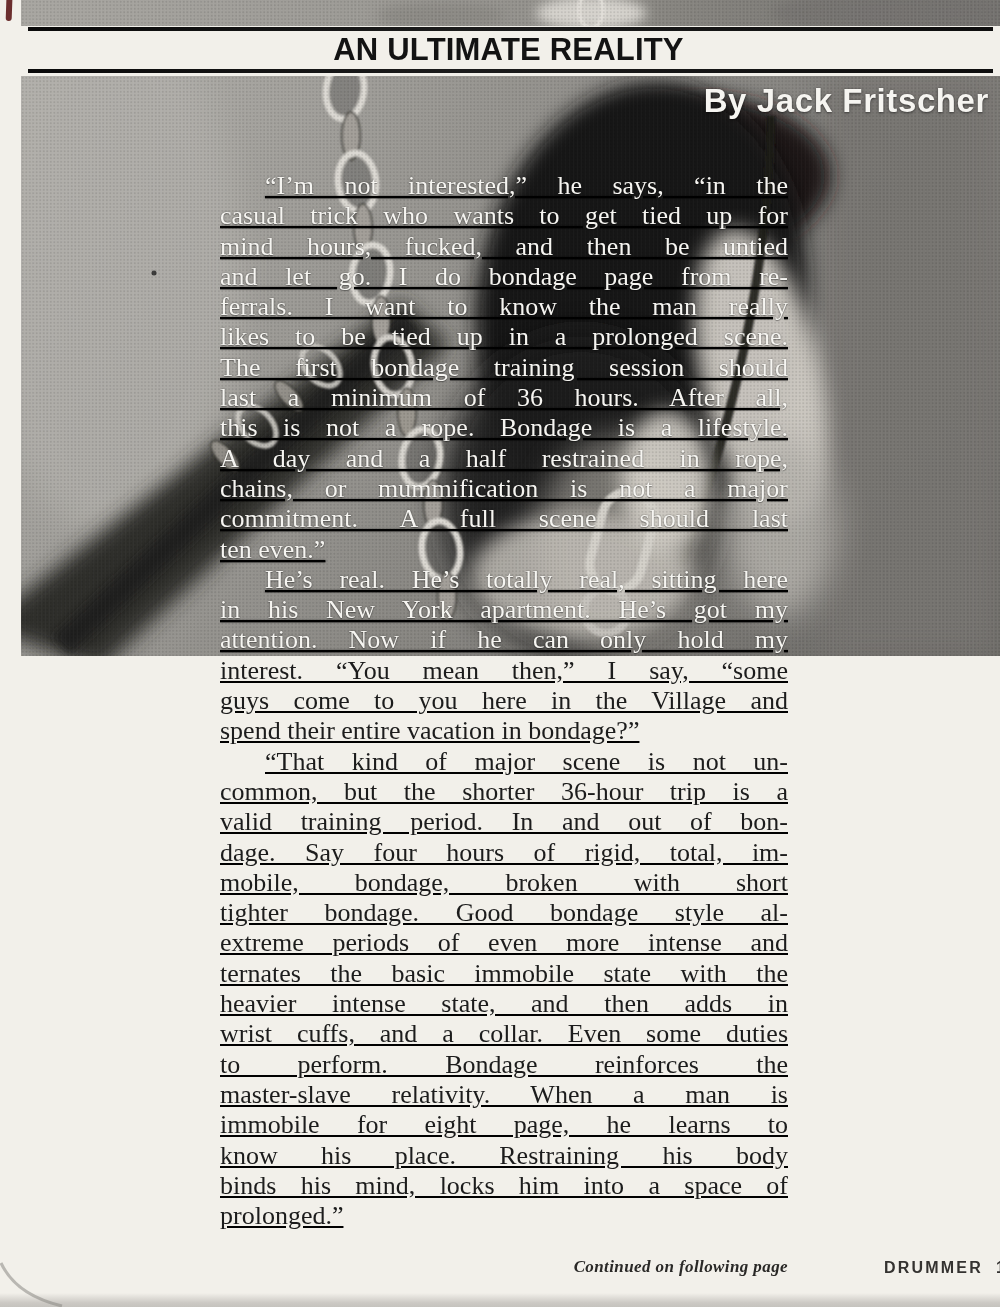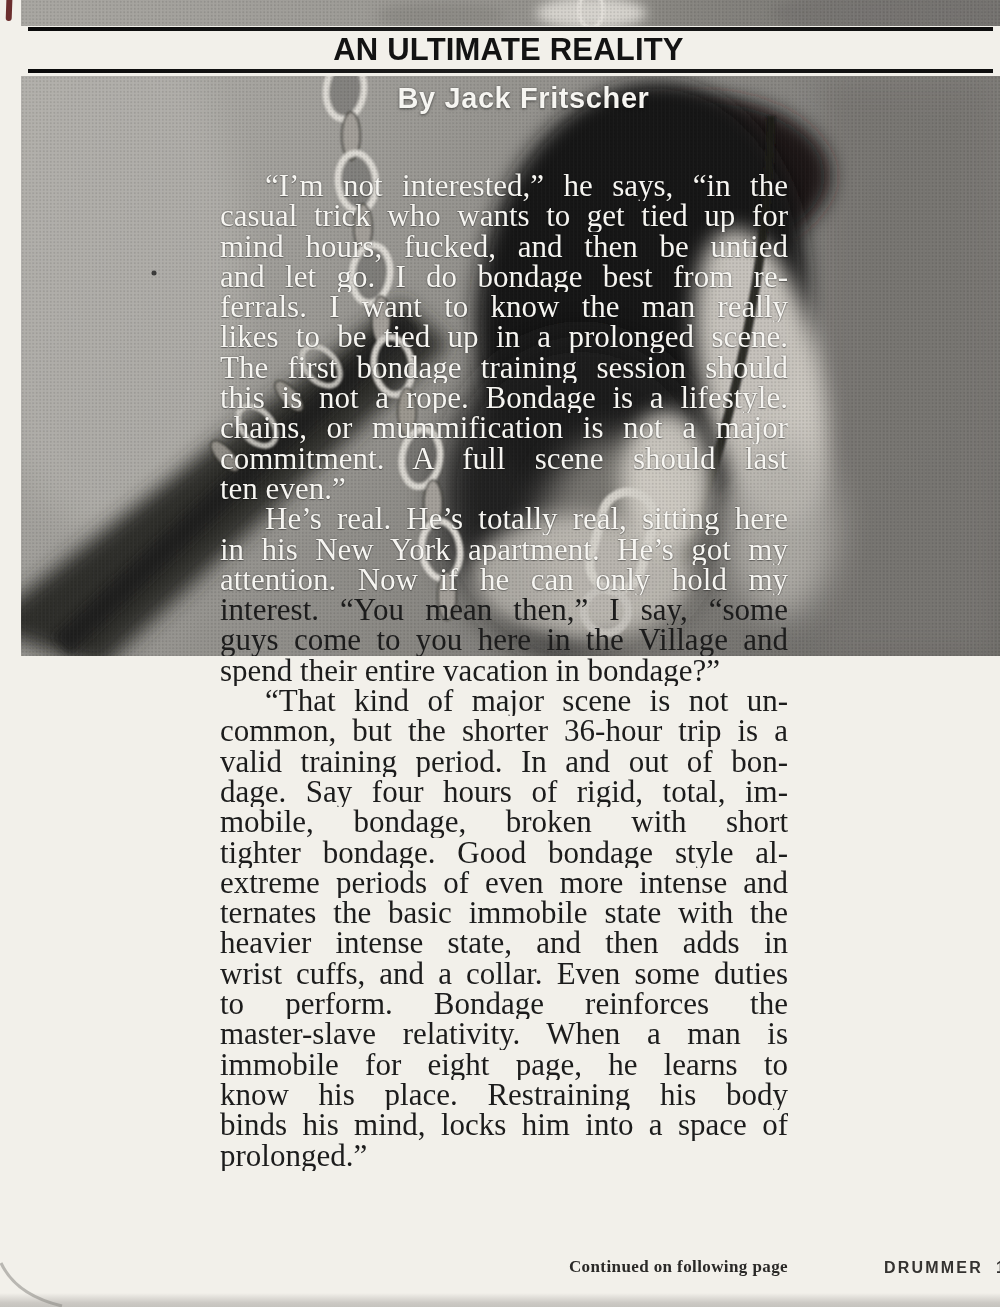--- a/index.html
+++ b/index.html
@@ -35,39 +35,39 @@
     background:linear-gradient(90deg,#0a0a0a,#1c1c1c 45%,#0e0e0e);}
   .rule1{top:27px;}
   .rule2{top:69px;}
   .title{
     position:absolute; left:22px; top:31px; width:973px; height:38px; margin:0;
     line-height:38px; text-align:center;
     font-family:"Liberation Sans", sans-serif; font-weight:900; font-size:31px;
     letter-spacing:.2px; color:var(--rule);
   }
   .byline{
-    position:absolute; left:21px; top:82px; width:979px; text-align:center; text-indent:26px;
-    font-family:"Liberation Sans", sans-serif; font-weight:800; font-size:29px;
+    position:absolute; left:10px; top:82px; width:979px; text-align:right; text-indent:26px;
+    font-family:"Liberation Sans", sans-serif; font-weight:800; font-size:33px;
     letter-spacing:.6px; color:var(--overlay-text);
     text-shadow:0 1px 3px rgba(0,0,0,.5), 0 0 1px rgba(0,0,0,.4);
   }
   
-  .article{position:absolute; left:220px; top:171px; width:568px; font-size:31px;}
+  .article{position:absolute; left:220px; top:171px; width:568px; font-size:26px;text-decoration:underline;}
   .tline{
     height:30.3px; line-height:30.3px; overflow:hidden;
     text-align:justify; text-align-last:justify; white-space:normal;
   }
   .tline.indent{text-indent:45px;}
   .tline.lastline{text-align-last:left;}
   .overlay-text{color:var(--overlay-text); text-shadow:0 0 2px rgba(0,0,0,.45), 0 1px 1px rgba(0,0,0,.3);}
   .body-text{color:var(--ink);}
   
   .footer-continued{
     position:absolute; left:220px; top:1257px; width:568px; text-align:right;
-    font-family:"Liberation Serif", serif; font-weight:700;
+    font-family:"Liberation Serif", serif; font-style:italic; font-weight:700;
     font-size:17px; letter-spacing:.4px; color:#2a2927;
   }
   .footer-mag{
     position:absolute; left:884px; top:1259px;
     font-family:"Liberation Sans", sans-serif; font-size:16px; font-weight:600;
     letter-spacing:2.2px; color:#343230; white-space:nowrap;
   }
   .footer-mag .pageno{margin-left:13px;}
   
   .bottom-band{
@@ -197,25 +197,27 @@
     <div class="scanlines"></div>
   </div>
 
   <div class="byline">By Jack Fritscher</div>
 
   <div class="article">
     <div class="overlay-text">
         <div class="tline indent">“I’m not interested,” he says, “in the</div>
         <div class="tline">casual trick who wants to get tied up for</div>
         <div class="tline">mind hours, fucked, and then be untied</div>
-        <div class="tline">and let go. I do bondage best from re-</div>
+        <div class="tline">and let go. I do bondage page from re-</div>
         <div class="tline">ferrals. I want to know the man really</div>
         <div class="tline">likes to be tied up in a prolonged scene.</div>
         <div class="tline">The first bondage training session should</div>
+        <div class="tline">last a minimum of 36 hours. After all,</div>
         <div class="tline">this is not a rope. Bondage is a lifestyle.</div>
+        <div class="tline">A day and a half restrained in rope,</div>
         <div class="tline">chains, or mummification is not a major</div>
         <div class="tline">commitment. A full scene should last</div>
         <div class="tline lastline">ten even.”</div>
         <div class="tline indent">He’s real. He’s totally real, sitting here</div>
         <div class="tline">in his New York apartment. He’s got my</div>
         <div class="tline">attention. Now if he can only hold my</div>
       </div>
     <div class="body-text">
         <div class="tline">interest. “You mean then,” I say, “some</div>
         <div class="tline">guys come to you here in the Village and</div>

